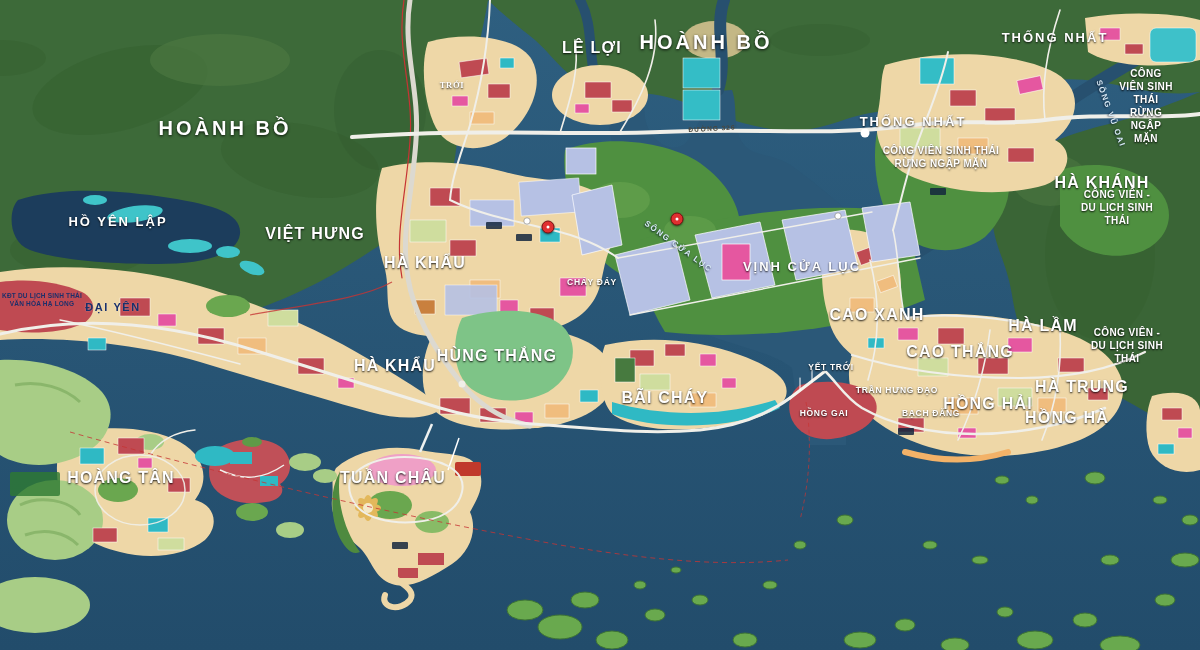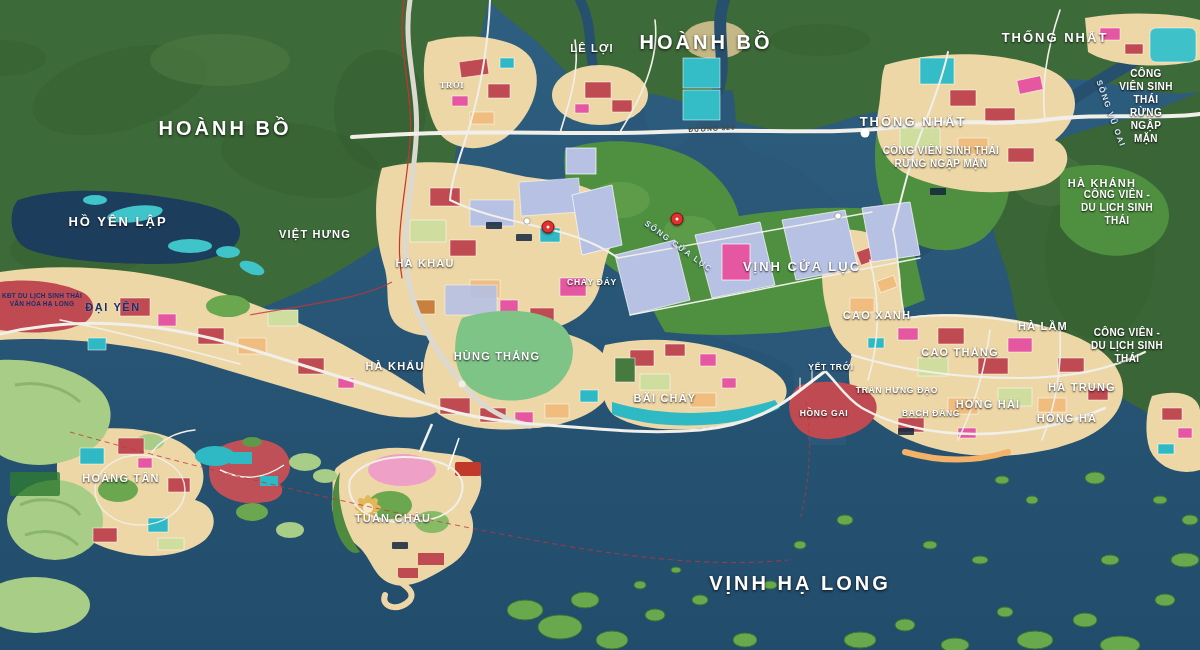--- a/index.html
+++ b/index.html
@@ -3,21 +3,21 @@
 <meta charset="utf-8">
 <style>
   html,body{margin:0;padding:0;background:#12283c;}
   #stage{position:relative;width:1200px;height:650px;overflow:hidden;font-family:"Liberation Sans",sans-serif;}
   #map-art{position:absolute;inset:0;}
   #labels{position:absolute;inset:0;pointer-events:none;}
   .label{position:absolute;transform:translate(-50%,-50%);white-space:pre-line;text-align:center;
          color:#fff;font-weight:bold;line-height:1.3;}
   .huge{font-size:20px;letter-spacing:3px;text-shadow:0 1px 3px rgba(0,0,0,.85);}
   .big{font-size:13px;letter-spacing:2px;text-shadow:0 1px 2px rgba(0,0,0,.85);}
-  .med{font-size:11px;letter-spacing:1.2px;text-shadow:0 1px 2px rgba(0,0,0,.9);}
+  .med{font-size:16px;letter-spacing:1.2px;text-shadow:0 1px 2px rgba(0,0,0,.9);}
   .small{font-size:8.5px;letter-spacing:.7px;text-shadow:0 1px 2px rgba(0,0,0,.9);}
   .park{font-size:10px;letter-spacing:.4px;text-shadow:0 1px 2px rgba(0,0,0,.95);}
   .dark{font-size:11px;color:#18306b;letter-spacing:1.6px;text-shadow:0 0 2px rgba(255,255,255,.35);}
   .tinydark{font-size:6.5px;color:#1c2f6b;letter-spacing:.2px;text-shadow:none;}
   .river{font-size:8px;color:#d9ebf7;letter-spacing:1.6px;text-shadow:0 1px 2px rgba(0,15,35,.9);}
   .road{font-size:6.5px;color:#4a463c;letter-spacing:1px;font-weight:bold;text-shadow:none;}
   .marker{position:absolute;width:11px;height:11px;border-radius:50%;
           background:#e03030;border:1px solid #7a1010;box-shadow:0 1px 2px rgba(0,0,0,.5);
           transform:translate(-50%,-50%);}
   .marker::after{content:"";position:absolute;left:3.5px;top:3.5px;width:3px;height:3px;border-radius:50%;background:#fff;}
@@ -349,20 +349,19 @@
       <div class="label med" style="left: 395px; top: 366px;">HÀ KHẨU</div>
       <div class="label small" style="left: 831px; top: 368px;">YẾT TRỚI</div>
       <div class="label med" style="left: 1082px; top: 387px;">HÀ TRUNG</div>
       <div class="label small" style="left: 897px; top: 391px;">TRẦN HƯNG ĐẠO</div>
       <div class="label med" style="left: 665px; top: 398px;">BÃI CHÁY</div>
       <div class="label med" style="left: 988px; top: 404px;">HỒNG HẢI</div>
       <div class="label small" style="left: 824px; top: 414px;">HỒNG GAI</div>
       <div class="label small" style="left: 931px; top: 414px;">BẠCH ĐẰNG</div>
       <div class="label med" style="left: 1067px; top: 418px;">HỒNG HÀ</div>
       <div class="label med" style="left: 121px; top: 478px;">HOÀNG TÂN</div>
-      <div class="label med" style="left: 393px; top: 478px; margin-top: 40px;">TUẦN CHÂU</div>
-      <div class="label huge" style="left: 800px; top: 583px;">VỊNH HẠ LONG</div>
+      <div class="label med" style="left: 393px; top: 478px;">TUẦN CHÂU</div>
       <div class="label road" style="left: 712px; top: 129px; transform: translate(-50%, -50%) rotate(-3deg);">ĐƯỜNG 326</div>
       <div class="label river" style="left: 1110px; top: 114px; transform: translate(-50%, -50%) rotate(70deg);">SÔNG VŨ OAI</div>
       <span class="marker" style="left: 548px; top: 227px;"></span>
       <span class="marker" style="left: 677px; top: 219px;"></span>
     </div>
 </div>
 
 </body></html>

